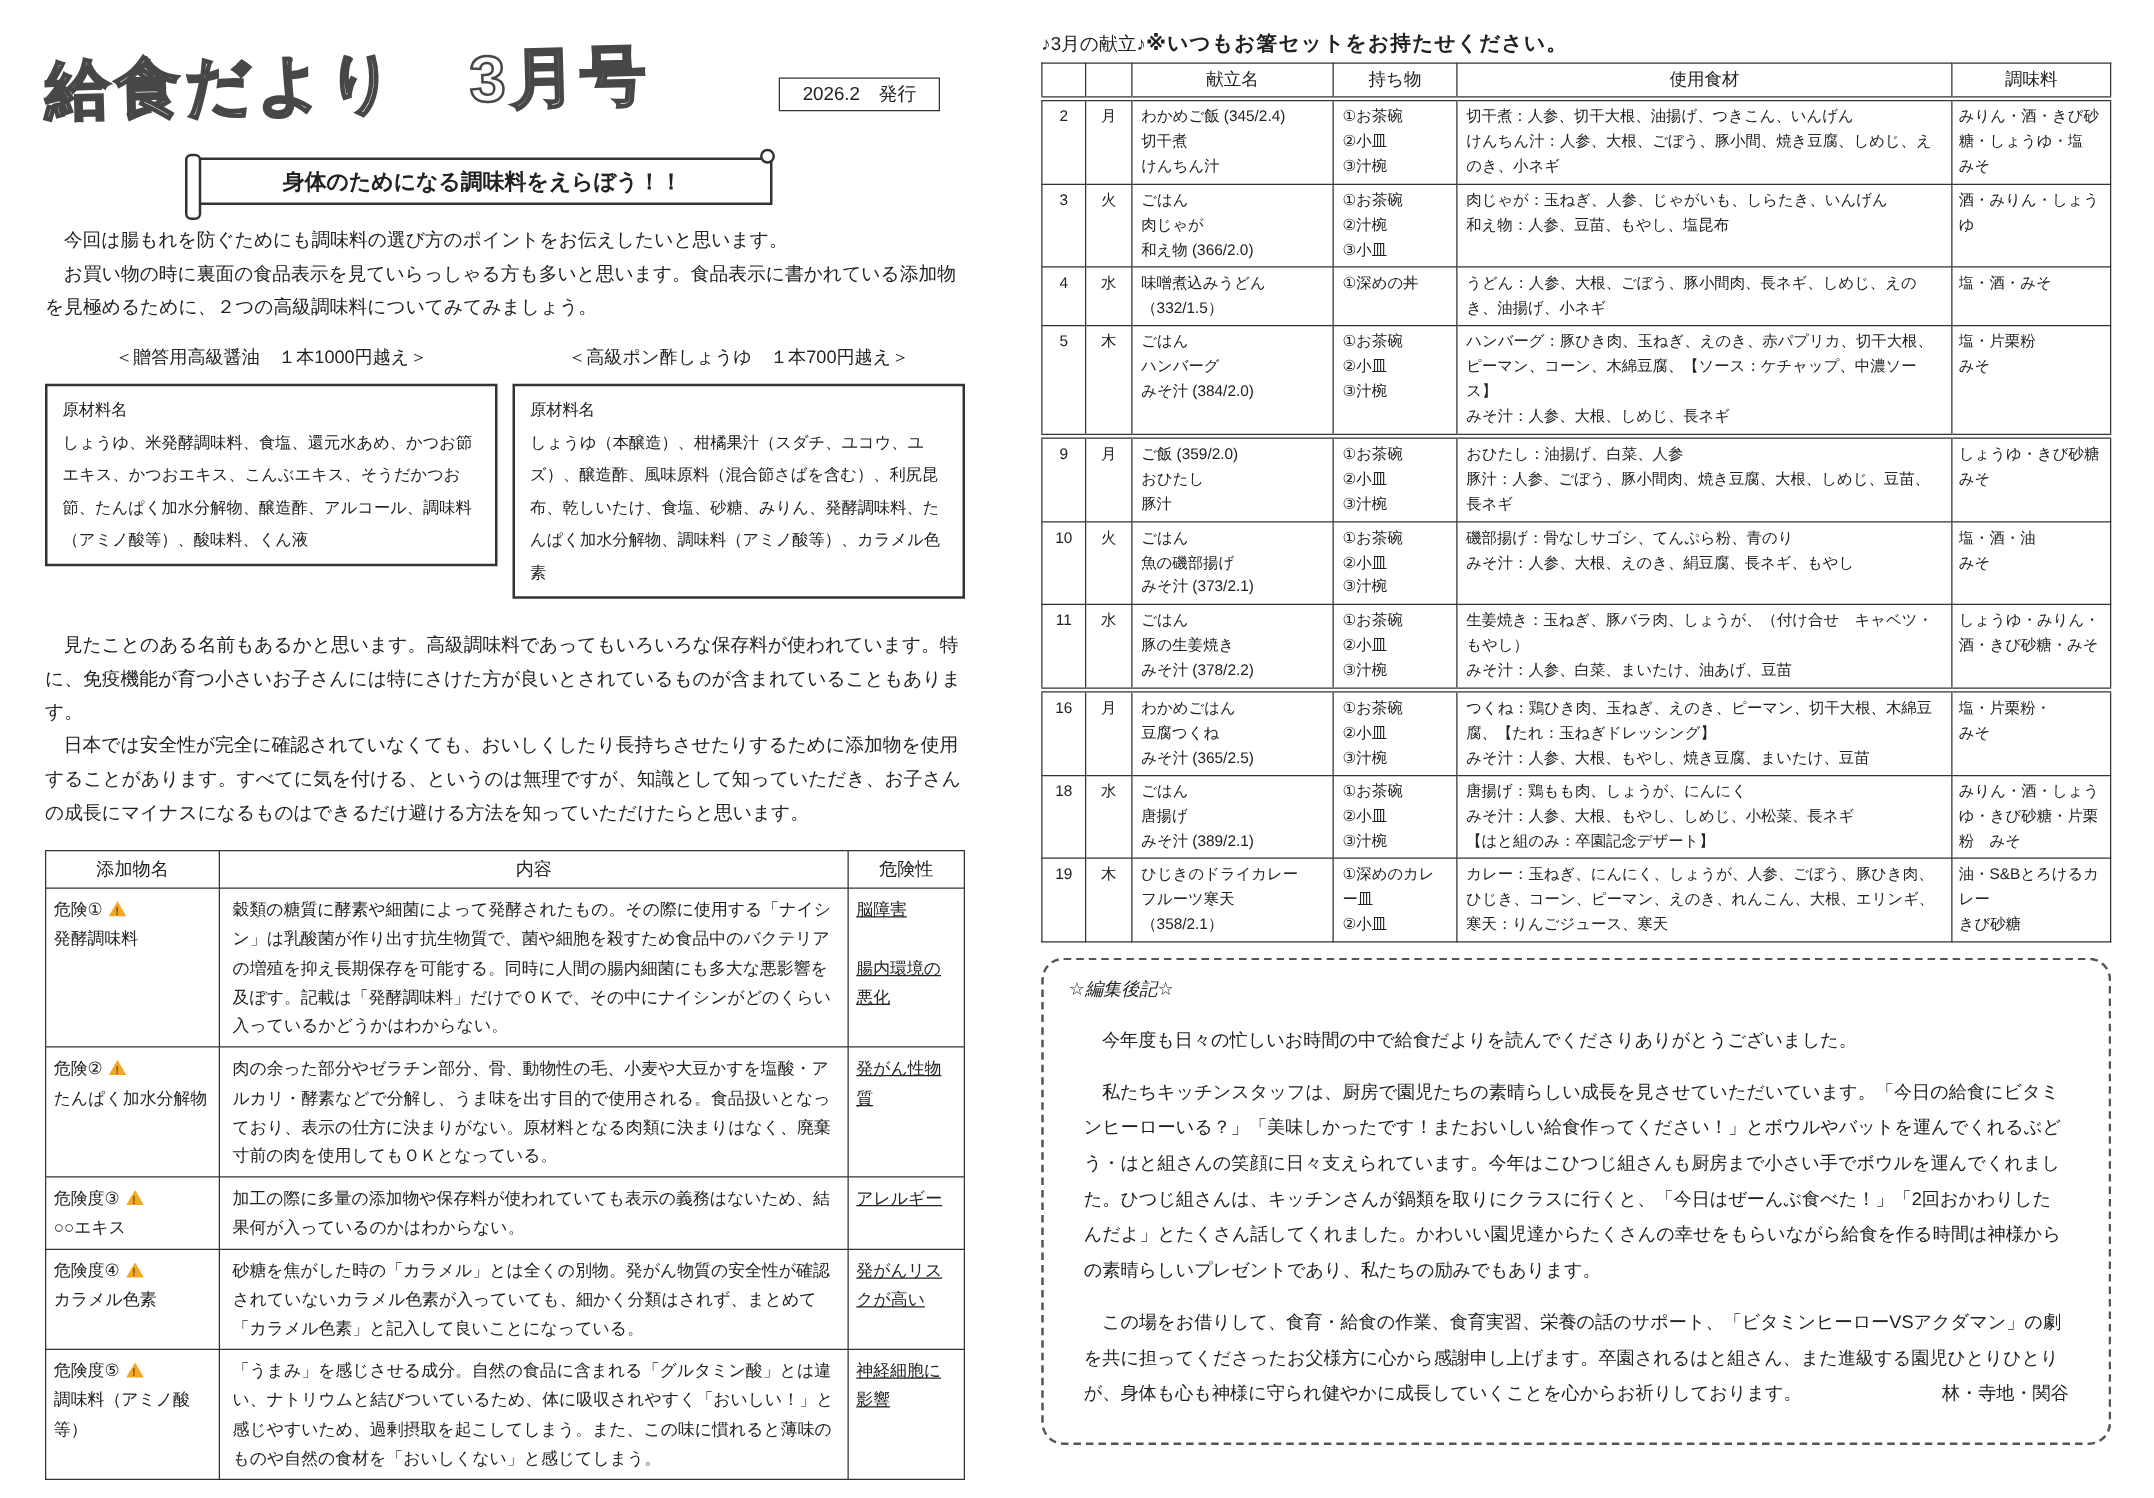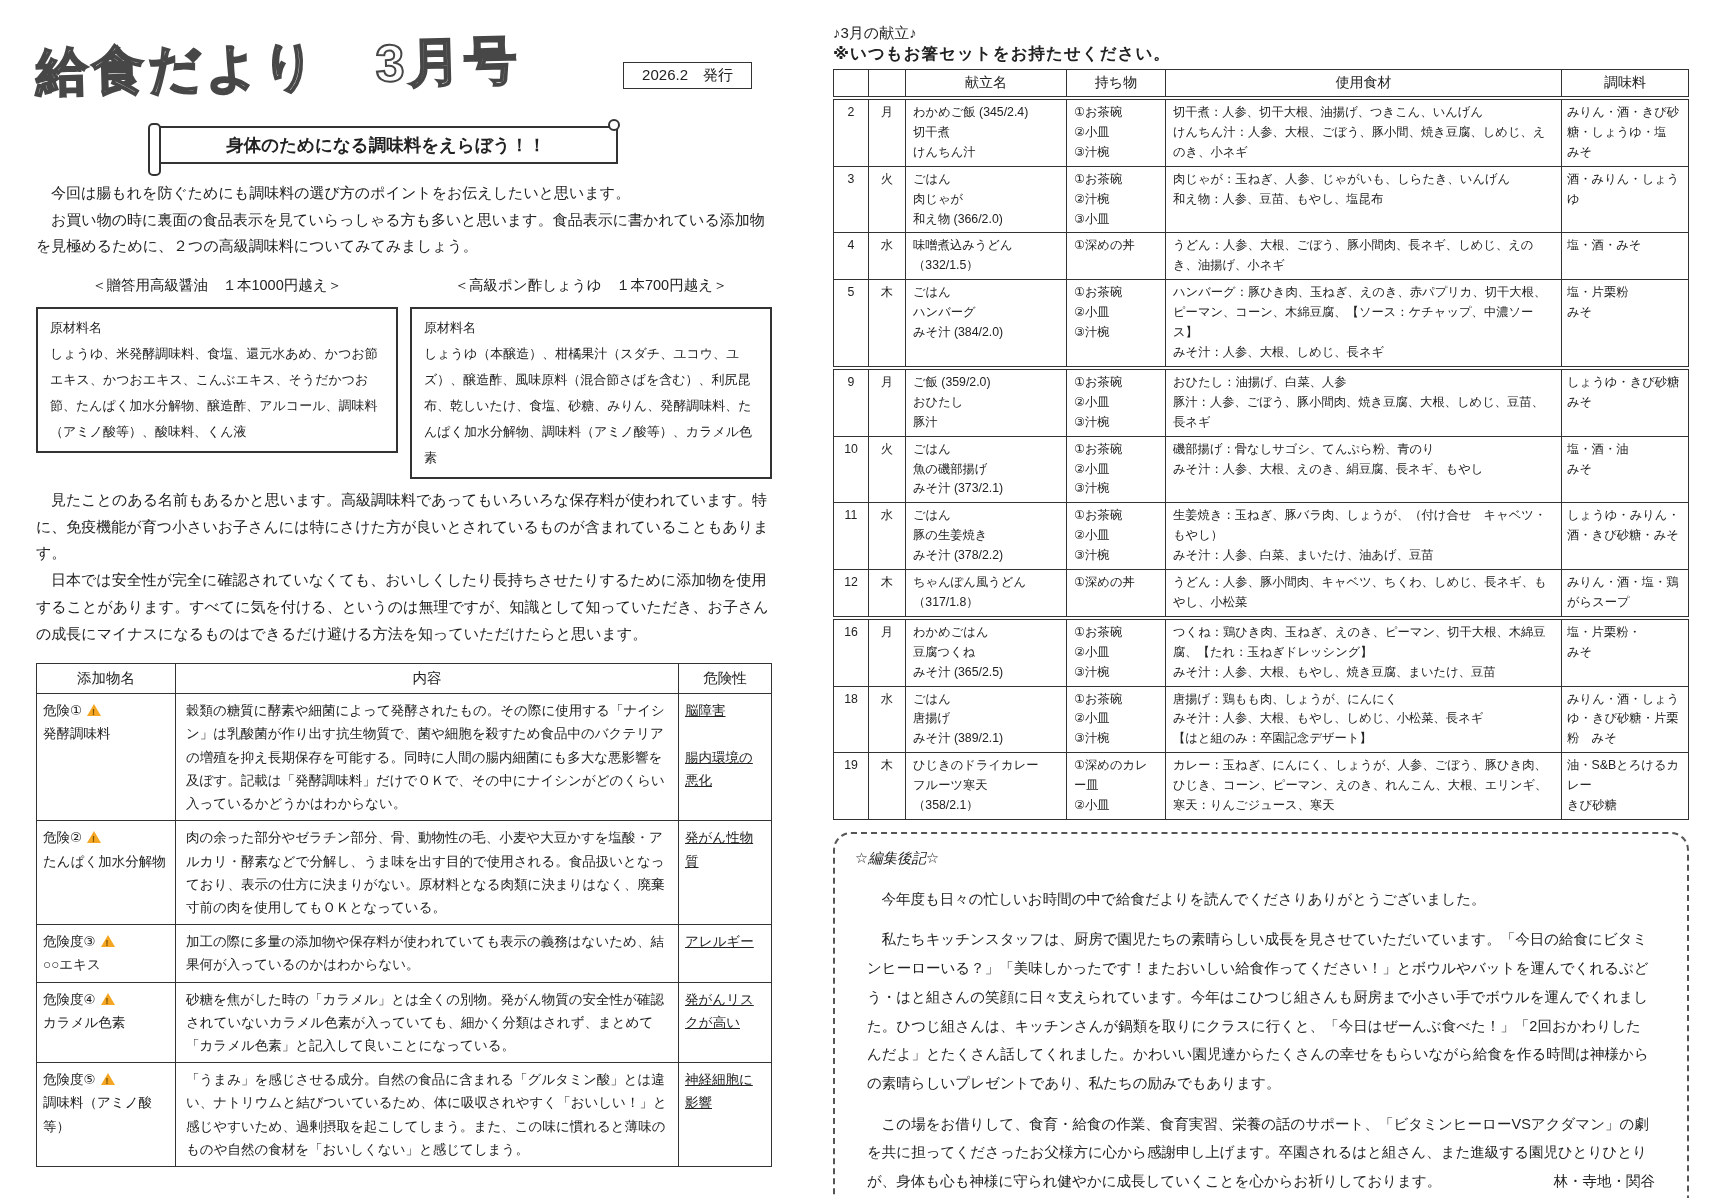--- a/index.html
+++ b/index.html
@@ -27,35 +27,35 @@
     padding:5px 0;text-align:center;font-weight:bold;font-size:17.5px;background:#fff;
   }
   .scroll-pole{position:absolute;left:-8px;top:-5px;bottom:-14px;width:9px;border:2px solid #333;border-radius:5px;background:#fff;}
   .scroll-knob{position:absolute;right:-4px;top:-9px;width:8px;height:8px;border:2px solid #333;border-radius:50%;background:#fff;}
   .para{font-size:15px;line-height:1.78;text-indent:1em;margin:0;}
   .boxes{display:flex;gap:12px;margin-top:16px;}
   .pbox{flex:1;min-width:0;}
   .pbox-heading{text-align:center;font-size:14.5px;margin:0 0 6px 0;}
   .pbox-body{border:2px solid #333;padding:6px 12px;font-size:13px;line-height:2.0;margin-top:12px;}
   .pbox-label{margin:0;}
-  .mid{margin-top:8px;}
+  .mid{margin-top:25px;}
   .add-table{border-collapse:collapse;width:100%;margin-top:16px;}
   .add-table th{border:1.2px solid #333;font-weight:normal;font-size:14.5px;padding:5px;}
   .add-table td{border:1.2px solid #333;font-size:13.5px;line-height:1.72;padding:5px 10px;vertical-align:top;}
   .a-name{width:126px;padding:5px 6px !important;}
   .a-risk{width:80px;padding:5px 6px !important;text-decoration:underline;}
   .pre{white-space:pre-line;}
   .warn-ico{
     display:inline-block;width:0;height:0;margin-left:5px;position:relative;top:1px;
     border-left:7px solid transparent;border-right:7px solid transparent;border-bottom:12px solid #F5A623;
   }
   .warn-ico::after{content:"!";position:absolute;left:-2px;top:1px;font-size:9px;font-weight:bold;color:#7a5200;}
 
   
-  .menu-header{display:flex;justify-content:flex-end;align-items:baseline;margin:0 0 4px 0;flex-direction:column;}
+  .menu-header{display:flex;justify-content:flex-start;align-items:baseline;margin:0 0 4px 0;}
   .menu-title{font-size:15px;}
   .chopsticks{font-size:16.5px;font-weight:bold;letter-spacing:1px;}
   .menu-table{border-collapse:collapse;width:100%;}
   .menu-table th{border:1.2px solid #333;border-bottom:4px double #333;font-weight:normal;font-size:14px;padding:4px;}
   .menu-table td{border:1.2px solid #333;font-size:12.3px;line-height:1.62;padding:3px 7px;vertical-align:top;}
   .c-day{width:30px;text-align:center;font-size:11.5px;padding:3px 2px !important;}
   .c-wd{width:32px;text-align:center;font-size:12.5px;padding:3px 2px !important;}
   .c-menu{width:146px;}
   .c-items{width:84px;}
   .c-seas{width:116px;padding:3px 5px !important;}
@@ -276,29 +276,20 @@
           <td class="c-menu pre">ごはん
 豚の生姜焼き
 みそ汁 (378/2.2)</td>
           <td class="c-items pre">①お茶碗
 ②小皿
 ③汁椀</td>
           <td class="c-ing pre">生姜焼き：玉ねぎ、豚バラ肉、しょうが、（付け合せ　キャベツ・もやし）
 みそ汁：人参、白菜、まいたけ、油あげ、豆苗</td>
           <td class="c-seas pre">しょうゆ・みりん・酒・きび砂糖・みそ</td>
         </tr>
-        <tr>
-          <td class="c-day">12</td>
-          <td class="c-wd">木</td>
-          <td class="c-menu pre">ちゃんぽん風うどん
-（317/1.8）</td>
-          <td class="c-items pre">①深めの丼</td>
-          <td class="c-ing pre">うどん：人参、豚小間肉、キャベツ、ちくわ、しめじ、長ネギ、もやし、小松菜</td>
-          <td class="c-seas pre">みりん・酒・塩・鶏がらスープ</td>
-        </tr>
         <tr class="week-start">
           <td class="c-day">16</td>
           <td class="c-wd">月</td>
           <td class="c-menu pre">わかめごはん
 豆腐つくね
 みそ汁 (365/2.5)</td>
           <td class="c-items pre">①お茶碗
 ②小皿
 ③汁椀</td>
           <td class="c-ing pre">つくね：鶏ひき肉、玉ねぎ、えのき、ピーマン、切干大根、木綿豆腐、【たれ：玉ねぎドレッシング】

